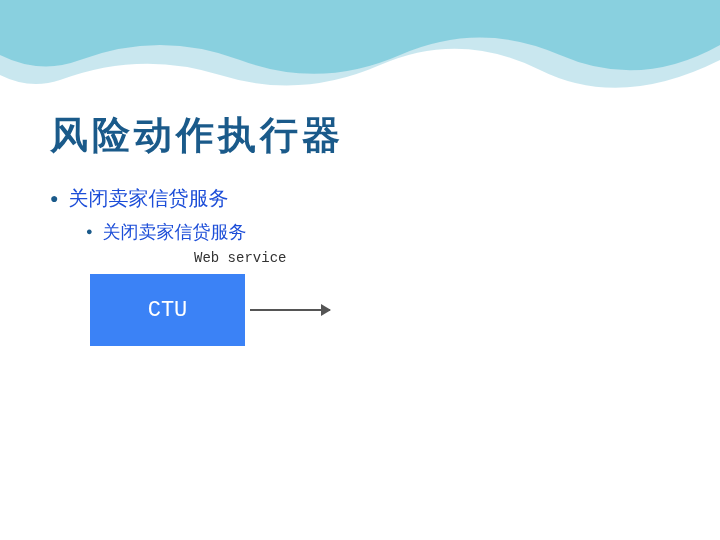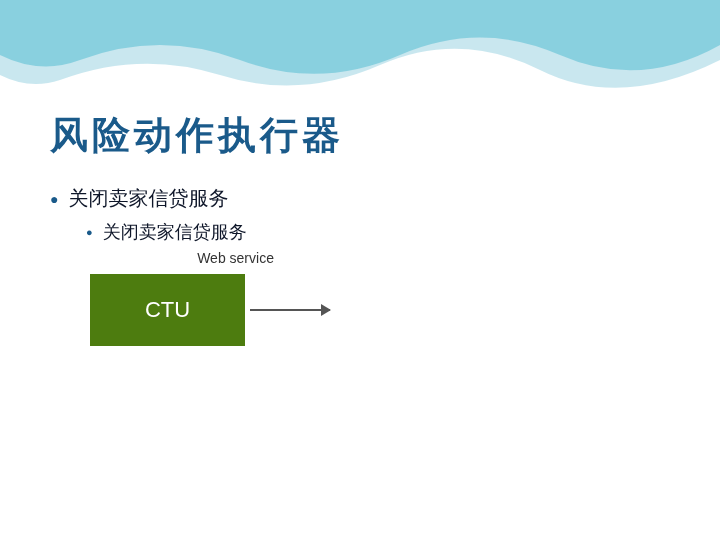--- a/index.html
+++ b/index.html
@@ -26,39 +26,40 @@
     .wave-bg svg {
       width: 100%;
       height: 100%;
     }
 
     
     .content {
       position: relative;
       z-index: 1;
       padding: 30px 65px 20px 50px;
+      font-family: Liberation Mono, monospace;
     }
 
     .page-title {
       font-size: 38px;
       font-weight: bold;
       color: #1a5a8a;
       margin-bottom: 24px;
       letter-spacing: 4px;
       margin-top: 80px;
     }
 
     .bullet-list {
       list-style: none;
       margin-bottom: 30px;
     }
 
     .bullet-list li {
       font-size: 20px;
-      color: #0f172a;
+      color: #1d4ed8;
       margin-bottom: 8px;
       display: flex;
       align-items: center;
     }
 
     .bullet-list li::before {
       content: '●';
       color: #1a5a8a;
       margin-right: 10px;
       font-size: 14px;
@@ -106,21 +107,21 @@
 
     .boxes-row {
       display: flex;
       align-items: center;
       gap: 0;
     }
 
     .box {
       width: 155px;
       height: 72px;
-      background: #4d7c0f;
+      background: #3b82f6;
       display: flex;
       align-items: center;
       justify-content: center;
       color: white;
       font-size: 22px;
       font-weight: 500;
     }
 
     .arrow-container {
       width: 90px;

